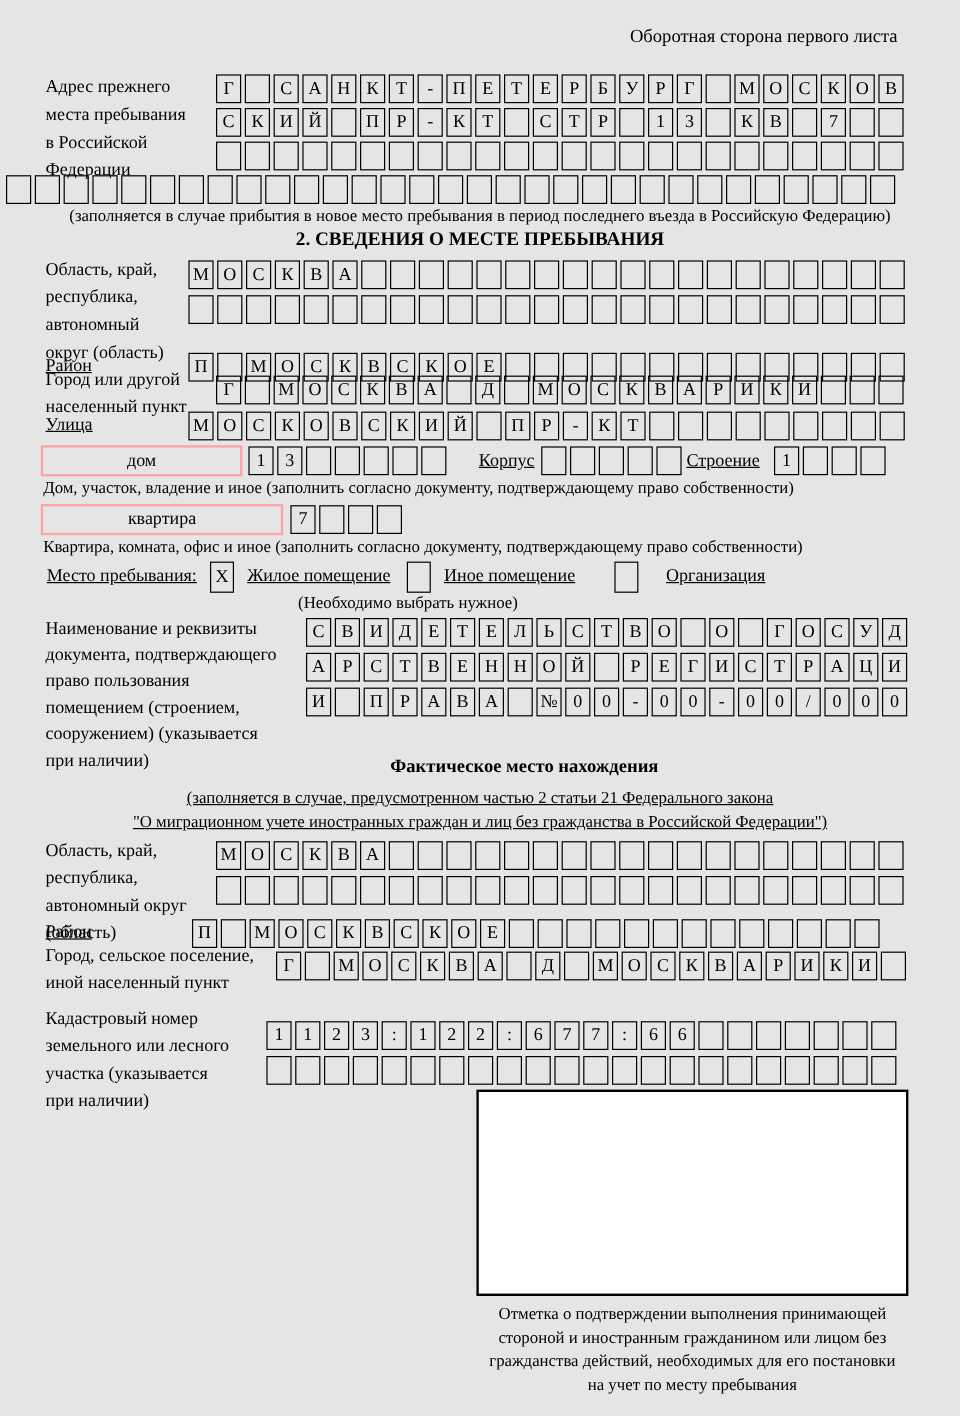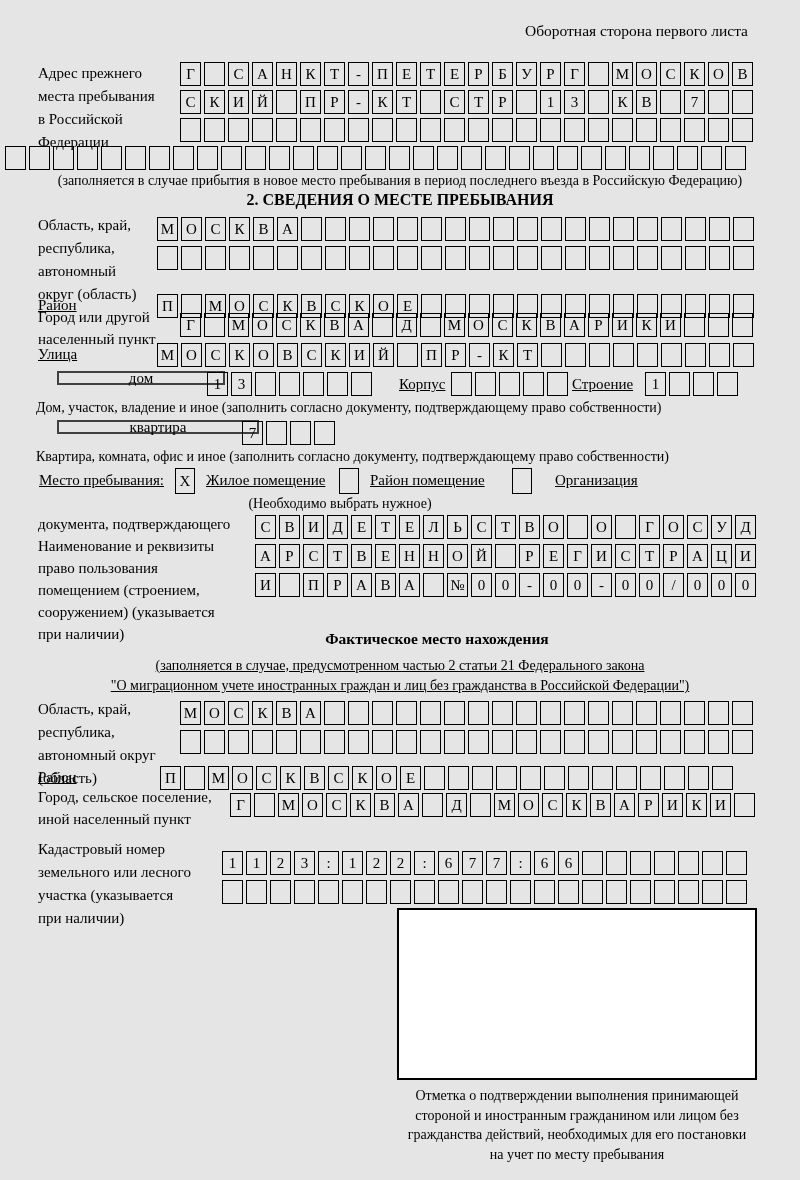--- a/index.html
+++ b/index.html
@@ -14,24 +14,23 @@
   .label.tight { line-height:22px; }
   .oneline { position:absolute; font-size:15px; white-space:nowrap;text-decoration:underline; }
   .cells { position:absolute; display:flex; gap:3px; }
   .cell {
     width:21px; height:24px; flex:0 0 21px;
     border:1.6px solid #000;
     display:flex; align-items:center; justify-content:center;
     font-size:15px; line-height:1;
   }
   .fieldbox {
-    position:absolute; height:14px; border:2px solid #404040;
+    position:absolute; height:26px; border:2px solid #fca5a5;
     display:flex; align-items:center; justify-content:center;
     font-size:15px;
-    margin-left:23px;
   }
   .cb {
     position:absolute; width:20px; height:26px; border:1.6px solid #000;
     display:flex; align-items:center; justify-content:center; font-size:15px;
   }
   .note { position:absolute; font-size:14px; }
   .center { left:0; width:100%; text-align:center; }
   .bold { font-weight:bold; }
   .stamp-box { position:absolute; border:2px solid #000; background:#fff; }
   .caption { text-align:center; font-size:14px; line-height:19.5px; }
@@ -348,28 +347,28 @@
       <span class="cell"></span>
       <span class="cell"></span>
       <span class="cell"></span>
     </div>
   <div class="note" style="left:36px; top:449px;">Квартира, комната, офис и иное (заполнить согласно документу, подтверждающему право собственности)</div>
 
   <div class="oneline" style="left:39px; top:472px;">Место пребывания:</div>
   <div class="cb" style="left:175px; top:468px;">X</div>
   <div class="oneline" style="left:206px; top:472px;">Жилое помещение</div>
   <div class="cb" style="left:339px; top:468px;"></div>
-  <div class="oneline" style="left:370px; top:472px;">Район помещение</div>
+  <div class="oneline" style="left:370px; top:472px;">Иное помещение</div>
   <div class="cb" style="left:512px; top:468px;"></div>
   <div class="oneline" style="left:555px; top:472px;">Организация</div>
   <div class="note" style="left:180px; top:496px; width:320px; text-align:center;">(Необходимо выбрать нужное)</div>
 
   <div class="label tight" style="left:38px; top:513px;">
+      <div>Наименование и реквизиты</div>
       <div>документа, подтверждающего</div>
-      <div>Наименование и реквизиты</div>
       <div>право пользования</div>
       <div>помещением (строением,</div>
       <div>сооружением) (указывается</div>
       <div>при наличии)</div>
     </div>
   <div class="cells" style="left:255px; top:515px;">
       <span class="cell">С</span>
       <span class="cell">В</span>
       <span class="cell">И</span>
       <span class="cell">Д</span>

